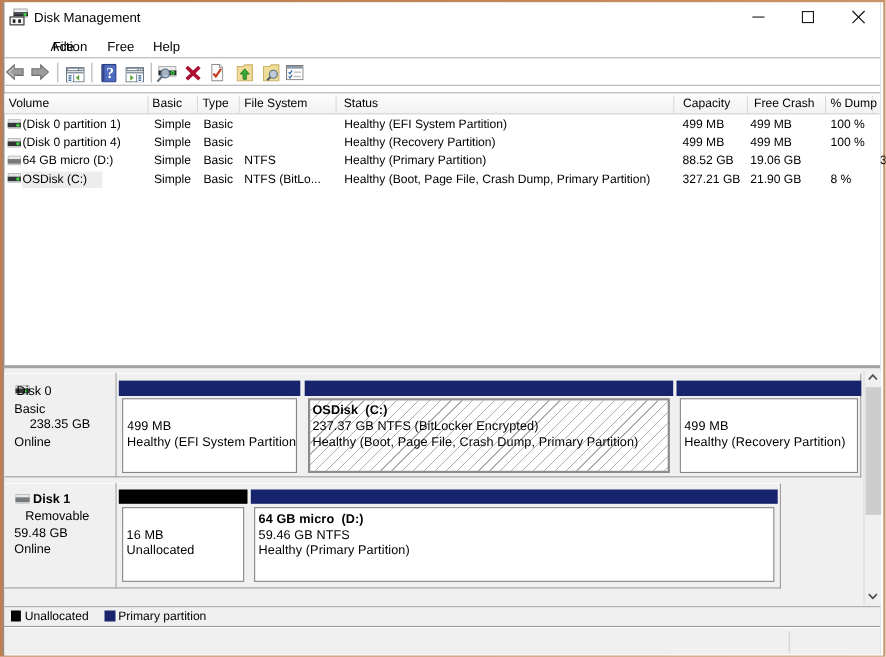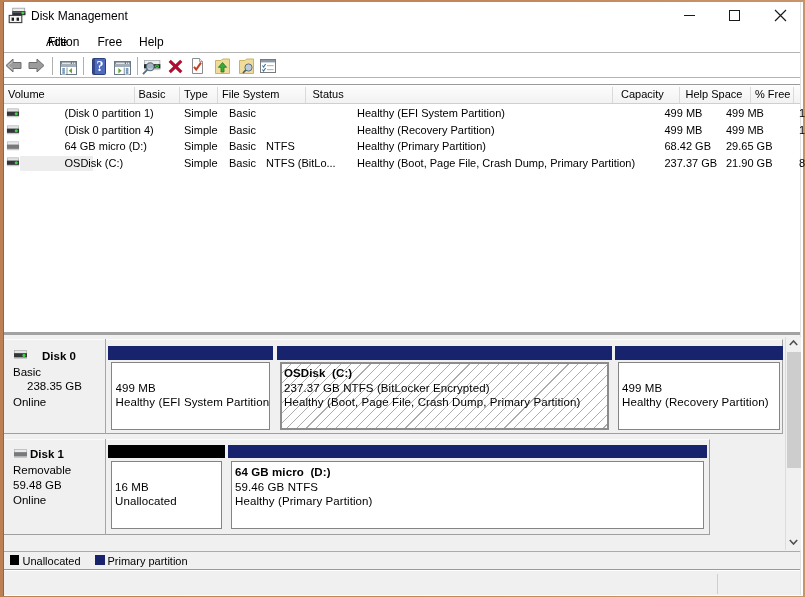--- a/index.html
+++ b/index.html
@@ -7,21 +7,21 @@
   body { font-family:"Liberation Sans", sans-serif; background:linear-gradient(90deg,#bd7f54,#c28659 55%,#c9946a); }
   #frame { position:relative; width:805px; height:597px; }
   .abs { position:absolute; }
   #win { left:3px; top:2px; width:800px; height:593.5px; background:#fff; border-left:1px solid #6f6f6f; }
   .t11 { font-size:11px; line-height:11px; color:#000; white-space:pre; }
   .t12 { font-size:12px; line-height:12px; color:#000; white-space:pre; }
   .sepv { width:1px; background:#b0b0b0; }
   .hline { height:1px; background:#b4b4b4; }
   .hdrsep { width:1px; top:86.5px; height:16px; background:#dadada; position:absolute; }
   .hdrtxt { position:absolute; top:88.5px; font-size:11px; line-height:11px; white-space:pre; }
-  .cell { position:absolute; font-size:11px; line-height:11px; white-space:pre;margin-left:44px; }
+  .cell { position:absolute; font-size:11px; line-height:11px; white-space:pre; }
   .bar { position:absolute; height:13.5px; background:#17246d; }
   .pbox { position:absolute; background:#fff; border:1px solid #848484; }
   .ptxt { position:absolute; font-size:11.5px; letter-spacing:0.1px; line-height:14.3px; white-space:pre; overflow:hidden; }
   .dlabel { position:absolute; font-size:11.5px; line-height:11.5px; white-space:pre; }
 </style>
 </head>
 <body>
 <div id="frame">
   <div id="win" class="abs"></div>
   <div class="abs" style="left:800px;top:2px;width:1px;height:593px;background:#e2e2e2"></div>
@@ -147,22 +147,22 @@
   <div class="hdrsep" style="left:612px"></div>
   <div class="hdrsep" style="left:679px"></div>
   <div class="hdrsep" style="left:750px"></div>
   <div class="hdrsep" style="left:793px"></div>
   <div class="hdrtxt" style="left:8px">Volume</div>
   <div class="hdrtxt" style="left:138.5px">Basic</div>
   <div class="hdrtxt" style="left:184px">Type</div>
   <div class="hdrtxt" style="left:222px">File System</div>
   <div class="hdrtxt" style="left:312.5px">Status</div>
   <div class="hdrtxt" style="left:621px">Capacity</div>
-  <div class="hdrtxt" style="left:685.5px">Help Space</div>
-  <div class="hdrtxt" style="left:755px">% Free</div>
+  <div class="hdrtxt" style="left:685.5px">Free Crash</div>
+  <div class="hdrtxt" style="left:755px">% Dump</div>
 
   <div class="abs" style="left:20px;top:156.2px;width:73px;height:14.8px;background:#ededed"></div>
 
   <svg class="abs" style="left:5.5px;top:108px" width="14" height="11" viewBox="0 0 15 11">
     <rect x="1.5" y="0.5" width="12" height="3.5" fill="#e3e4e5" stroke="#a8aaac" stroke-width="0.7"></rect>
     <rect x="1" y="3.5" width="13" height="4.6" fill="#333537"></rect>
     <circle cx="11" cy="5.8" r="1.7" fill="#3fd141"></circle>
     <rect x="1" y="8.1" width="13" height="1.4" fill="#c7c9cb"></rect>
   </svg>
   <svg class="abs" style="left:5.5px;top:124.6px" width="14" height="11" viewBox="0 0 15 11">
@@ -197,45 +197,45 @@
   <div class="cell" style="left:313px;top:124.7px">Healthy (Recovery Partition)</div>
   <div class="cell" style="left:620.5px;top:124.7px">499 MB</div>
   <div class="cell" style="left:682px;top:124.7px">499 MB</div>
   <div class="cell" style="left:755px;top:124.7px">100 %</div>
 
   <div class="cell" style="left:20.5px;top:141.1px">64 GB micro (D:)</div>
   <div class="cell" style="left:140px;top:141.1px">Simple</div>
   <div class="cell" style="left:185px;top:141.1px">Basic</div>
   <div class="cell" style="left:222px;top:141.1px">NTFS</div>
   <div class="cell" style="left:313px;top:141.1px">Healthy (Primary Partition)</div>
-  <div class="cell" style="left:620.5px;top:141.1px">68.42 GB</div>
-  <div class="cell" style="left:682px;top:141.1px">29.65 GB</div>
+  <div class="cell" style="left:620.5px;top:141.1px">88.52 GB</div>
+  <div class="cell" style="left:682px;top:141.1px">19.06 GB</div>
   <div class="cell" style="left:800px;top:141.1px">32 %</div>
 
   <div class="cell" style="left:20.5px;top:157.5px">OSDisk (C:)</div>
   <div class="cell" style="left:140px;top:157.5px">Simple</div>
   <div class="cell" style="left:185px;top:157.5px">Basic</div>
   <div class="cell" style="left:222px;top:157.5px">NTFS (BitLo...</div>
   <div class="cell" style="left:313px;top:157.5px">Healthy (Boot, Page File, Crash Dump, Primary Partition)</div>
-  <div class="cell" style="left:620.5px;top:157.5px">237.37 GB</div>
+  <div class="cell" style="left:620.5px;top:157.5px">327.21 GB</div>
   <div class="cell" style="left:682px;top:157.5px">21.90 GB</div>
   <div class="cell" style="left:755px;top:157.5px">8 %</div>
 
   <div class="abs" style="left:4px;top:331.5px;width:796px;height:3px;background:#a2a2a2"></div>
   <div class="abs" style="left:4px;top:335px;width:796px;height:215.5px;background:#f0f0f0"></div>
 
   <div class="abs" style="left:4px;top:339px;width:779px;height:95px;background:#f0f0f0;border-top:1px solid #fbfbfb;border-right:1px solid #9f9f9f;border-bottom:1px solid #9f9f9f"></div>
   <div class="abs" style="left:105px;top:339px;width:1px;height:95px;background:#a5a5a5"></div>
   <svg class="abs" style="left:13px;top:350px" width="15" height="10" viewBox="0 0 15 10">
     <rect x="1.5" y="0.5" width="12" height="3.2" fill="#e3e4e5" stroke="#a8aaac" stroke-width="0.7"></rect>
     <rect x="1" y="3.2" width="13" height="4.4" fill="#333537"></rect>
     <circle cx="11" cy="5.4" r="1.6" fill="#3fd141"></circle>
     <rect x="1" y="7.6" width="13" height="1.4" fill="#c7c9cb"></rect>
   </svg>
-  <div class="dlabel" style="left:42px;top:350.5px;font-weight:bold">Disk 0</div>
+  <div class="dlabel" style="left:15px;top:350.5px;font-weight:normal">Disk 0</div>
   <div class="dlabel" style="left:13px;top:366.5px">Basic</div>
   <div class="dlabel" style="left:27px;top:381px">238.35 GB</div>
   <div class="dlabel" style="left:13px;top:396.5px">Online</div>
 
   <div class="bar" style="left:108px;top:346px;width:165px"></div>
   <div class="pbox" style="left:111px;top:362px;width:159px;height:68px"></div>
   <div class="ptxt" style="left:115.5px;top:380.5px;width:153px">499 MB<br>Healthy (EFI System Partition)</div>
 
   <div class="bar" style="left:277px;top:346px;width:334.5px"></div>
   <div class="pbox" style="left:280px;top:362px;width:328.5px;height:68px;border:2px solid #8c8c8c;background:#fff repeating-linear-gradient(135deg,rgba(255,255,255,0) 0 6.2px,#adadad 6.2px 7px)"></div>
@@ -246,21 +246,21 @@
   <div class="ptxt" style="left:622px;top:380.5px;width:155px">499 MB<br>Healthy (Recovery Partition)</div>
 
   <div class="abs" style="left:4px;top:438.5px;width:706px;height:96px;background:#f0f0f0;border-top:1px solid #fbfbfb;border-right:1px solid #9f9f9f;border-bottom:1px solid #9f9f9f"></div>
   <div class="abs" style="left:105px;top:438.5px;width:1px;height:96px;background:#a5a5a5"></div>
   <svg class="abs" style="left:13px;top:448.5px" width="15" height="10" viewBox="0 0 15 10">
     <rect x="1.5" y="0.5" width="12" height="3.2" fill="#e9eaeb" stroke="#b0b2b4" stroke-width="0.7"></rect>
     <rect x="1" y="3.2" width="13" height="4.4" fill="#77797b"></rect>
     <rect x="1" y="7.6" width="13" height="1.4" fill="#c7c9cb"></rect>
   </svg>
   <div class="dlabel" style="left:30px;top:448.8px;font-weight:bold">Disk 1</div>
-  <div class="dlabel" style="left:13px;top:464.8px">Removable</div>
+  <div class="dlabel" style="left:23px;top:464.8px">Removable</div>
   <div class="dlabel" style="left:13px;top:480px">59.48 GB</div>
   <div class="dlabel" style="left:13px;top:495.3px">Online</div>
 
   <div class="bar" style="left:108px;top:444.5px;width:117px;background:#000"></div>
   <div class="pbox" style="left:111px;top:461px;width:111px;height:68px"></div>
   <div class="ptxt" style="left:115px;top:479.5px;width:105px">16 MB<br>Unallocated</div>
 
   <div class="bar" style="left:228px;top:444.5px;width:479px"></div>
   <div class="pbox" style="left:231px;top:461px;width:473px;height:68px"></div>
   <div class="ptxt" style="left:235px;top:465.3px;width:465px"><b>64 GB micro  (D:)</b><br>59.46 GB NTFS<br>Healthy (Primary Partition)</div>

